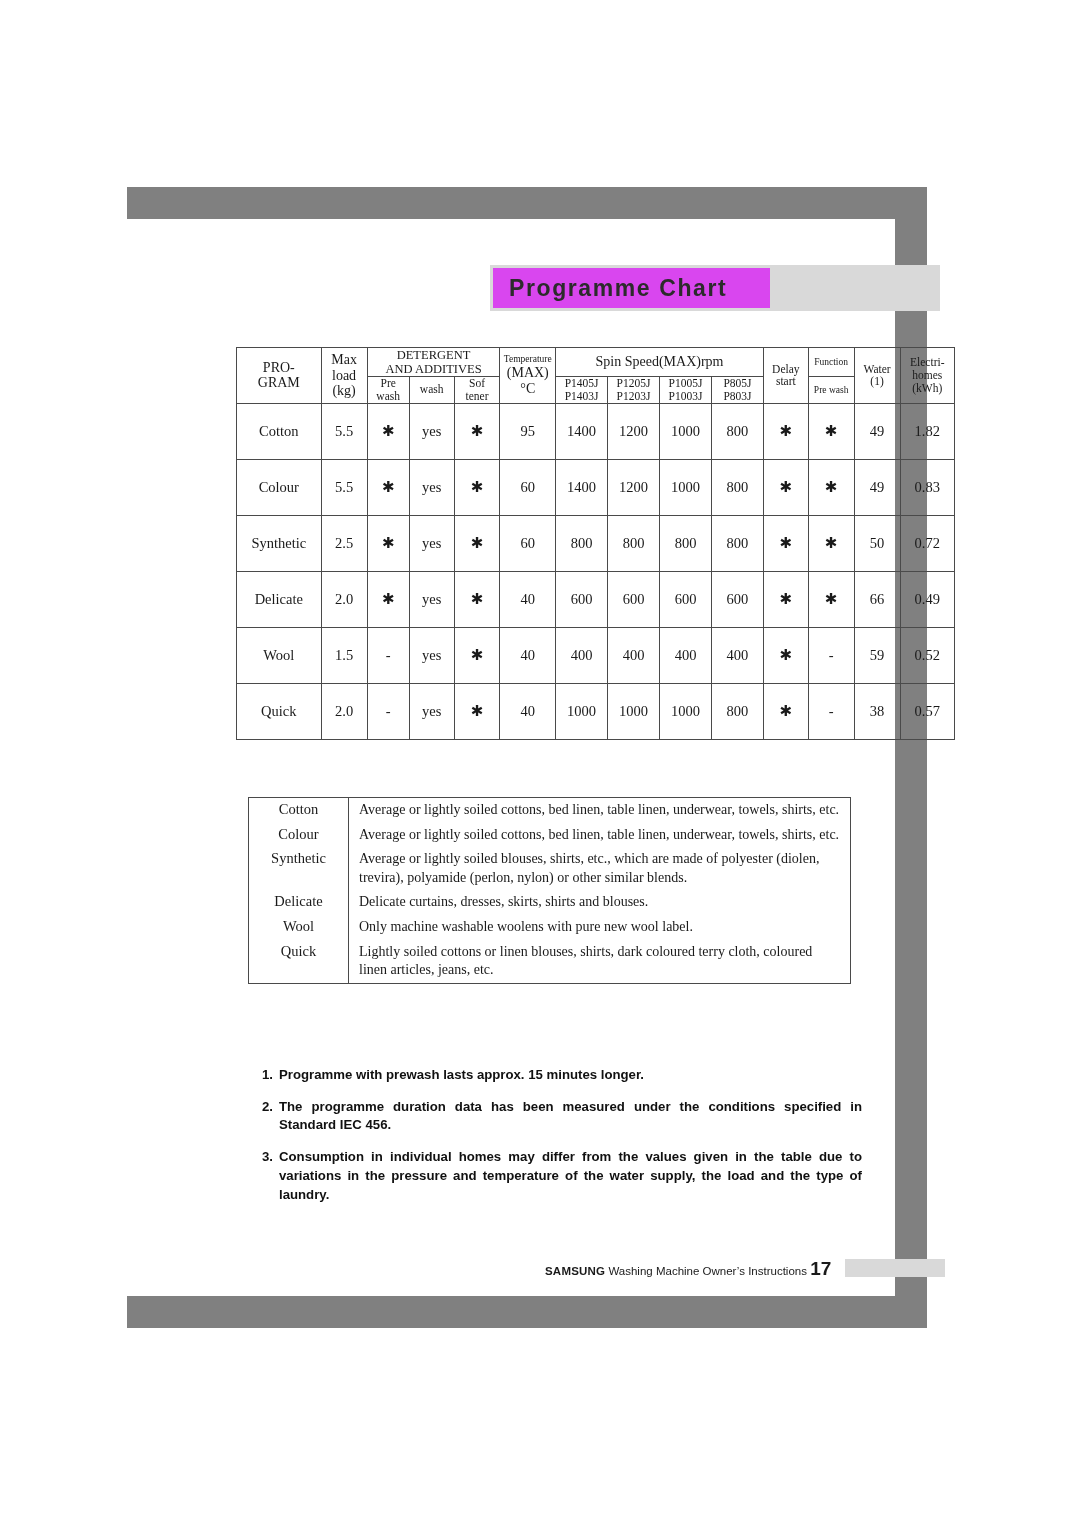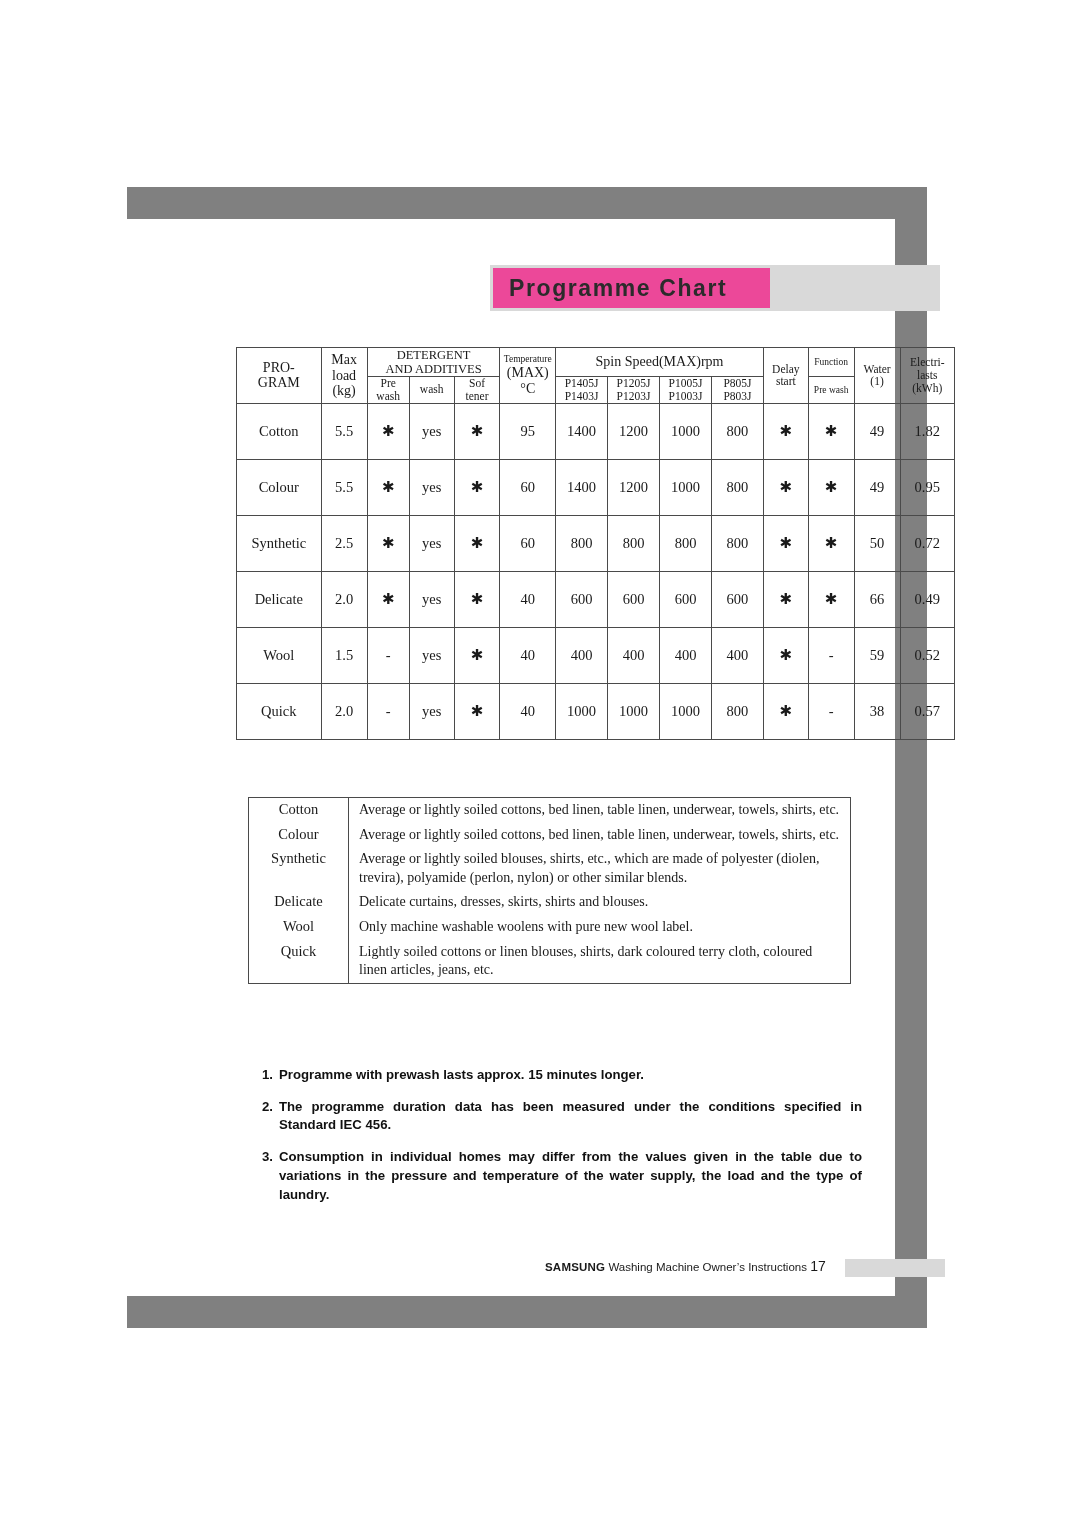--- a/index.html
+++ b/index.html
@@ -49,21 +49,21 @@
     width: 450px;
     height: 46px;
     background: #d9d9d9;
   }
   .title-box {
     position: absolute;
     left: 493px;
     top: 268px;
     width: 277px;
     height: 40px;
-    background: #ec4899;
+    background: #d946ef;
     display: flex;
     align-items: center;
     padding-left: 16px;
     box-sizing: border-box;
   }
   .title-text {
     font-family: "Liberation Sans", sans-serif;
     font-weight: bold;
     font-size: 23px;
     letter-spacing: 1.6px;
@@ -192,21 +192,21 @@
   .footer-text {
     position: absolute;
     left: 545px;
     top: 1258px;
     font-family: "Liberation Sans", sans-serif;
     font-size: 11.5px;
     color: #1a1a1a;
     white-space: nowrap;
   }
   .footer-brand { font-weight: bold; letter-spacing: .2px; }
-  .footer-page { font-weight: normal; font-size: 14px; }
+  .footer-page { font-weight: bold; font-size: 19px; }
 </style>
 </head>
 <body>
 
 <div class="frame-top-bar"></div>
 <div class="frame-right-bar"></div>
 <div class="frame-bottom-bar"></div>
 
 <div class="title-band"></div>
 <div class="title-box">
@@ -259,21 +259,21 @@
       </th>
       <th class="hdr tiny" rowspan="2">
         <span>Function</span>
       </th>
       <th class="hdr small" rowspan="3">
         <div>Water</div>
         <div>(1)</div>
       </th>
       <th class="hdr small" rowspan="3">
         <div>Electri-</div>
-        <div>lasts</div>
+        <div>homes</div>
         <div>(kWh)</div>
       </th>
     </tr>
     <tr></tr>
     <tr>
       <th class="hdr small">
         <div>Pre</div>
         <div>wash</div>
       </th>
       <th class="hdr small">
@@ -328,21 +328,21 @@
         <td>yes</td>
         <td><span class="ast">✱</span></td>
         <td>60</td>
         <td>1400</td>
         <td>1200</td>
         <td>1000</td>
         <td>800</td>
         <td><span class="ast">✱</span></td>
         <td><span class="ast">✱</span></td>
         <td>49</td>
-        <td>0.95</td>
+        <td>0.83</td>
       </tr>
       <tr>
         <td>Synthetic</td>
         <td>2.5</td>
         <td><span class="ast">✱</span></td>
         <td>yes</td>
         <td><span class="ast">✱</span></td>
         <td>60</td>
         <td>800</td>
         <td>800</td>

